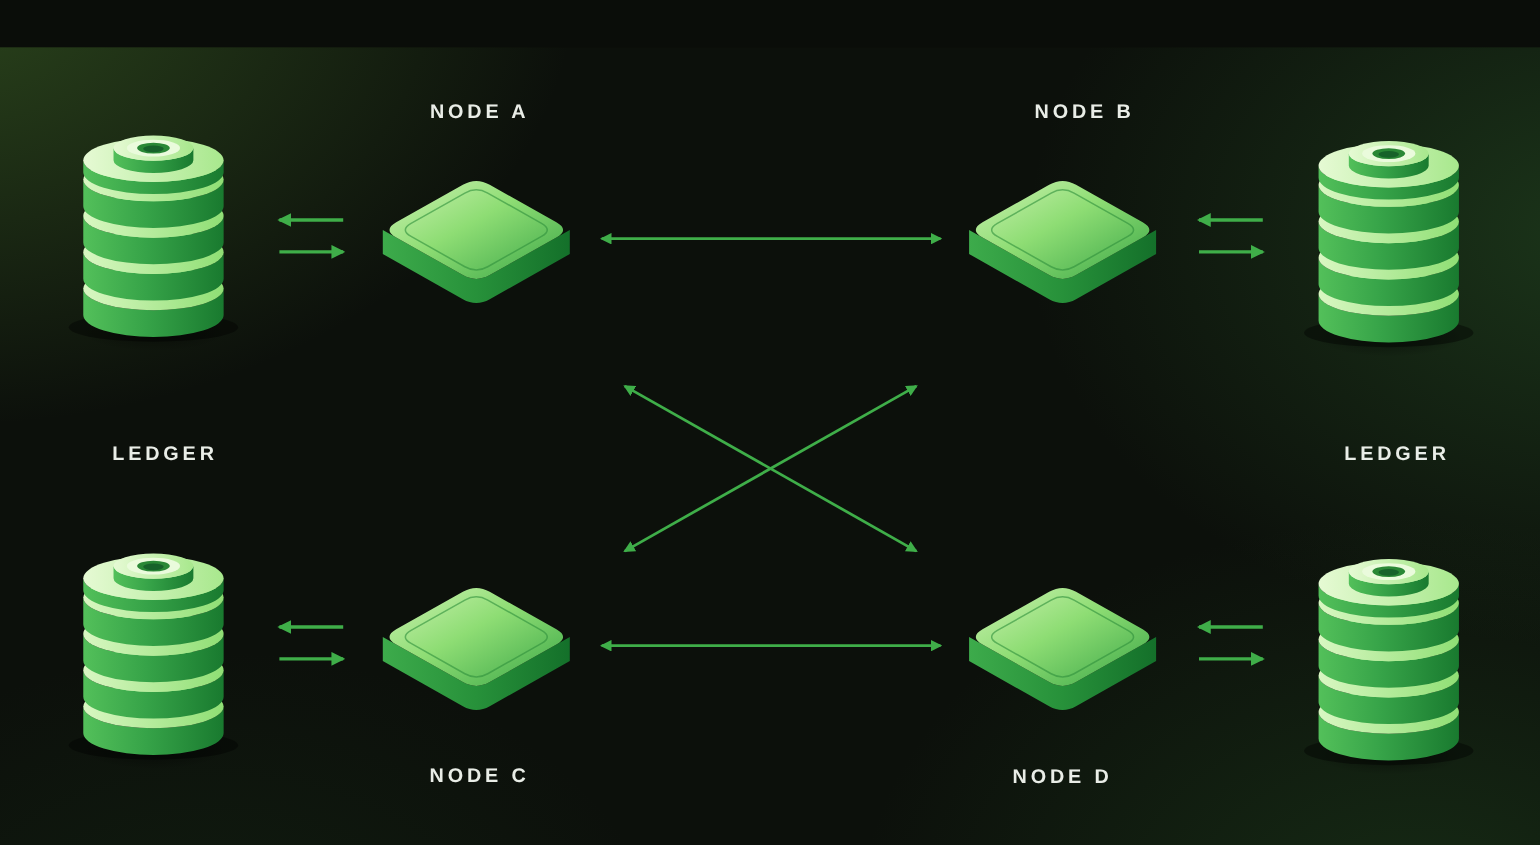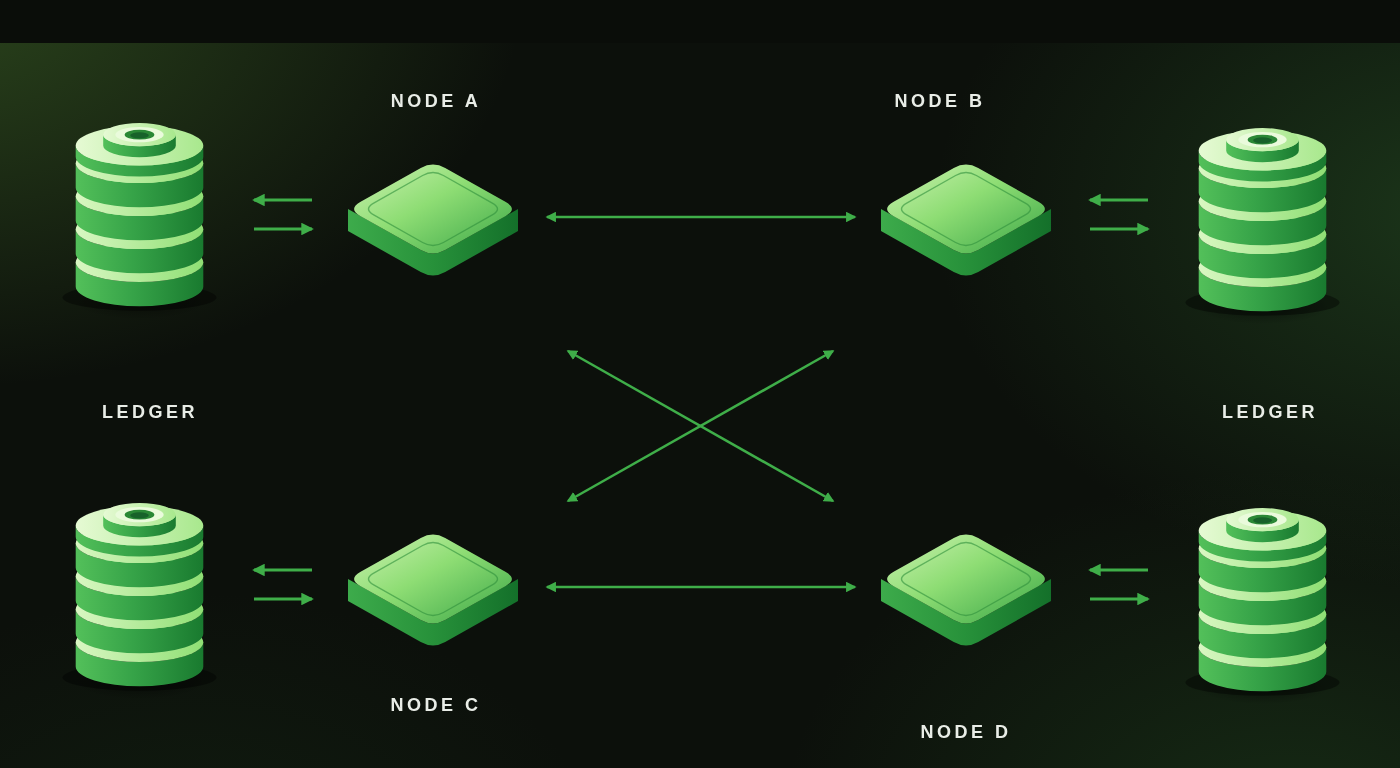--- a/index.html
+++ b/index.html
@@ -136,19 +136,19 @@
       <use href="#sym-node-tile" width="200" height="152"></use>
     </svg>
   <svg class="piece" style="left:333px; top:476px" width="200" height="152" viewBox="0 0 200 152">
       <use href="#sym-node-tile" width="200" height="152"></use>
     </svg>
   <svg class="piece" style="left:866px; top:476px" width="200" height="152" viewBox="0 0 200 152">
       <use href="#sym-node-tile" width="200" height="152"></use>
     </svg>
 
   <div class="label" style="left:436px; top:48px">NODE A</div>
-  <div class="label" style="left:940px; top:48px">NODE B</div>
+  <div class="label" style="left:986px; top:48px">NODE B</div>
   <div class="label" style="left:436px; top:652px">NODE C</div>
-  <div class="label" style="left:966px; top:679px">NODE D</div>
+  <div class="label" style="left:966px; top:653px">NODE D</div>
   <div class="label" style="left:150px; top:359px">LEDGER</div>
   <div class="label" style="left:1270px; top:359px">LEDGER</div>
 
 </div>
 
 </body></html>

